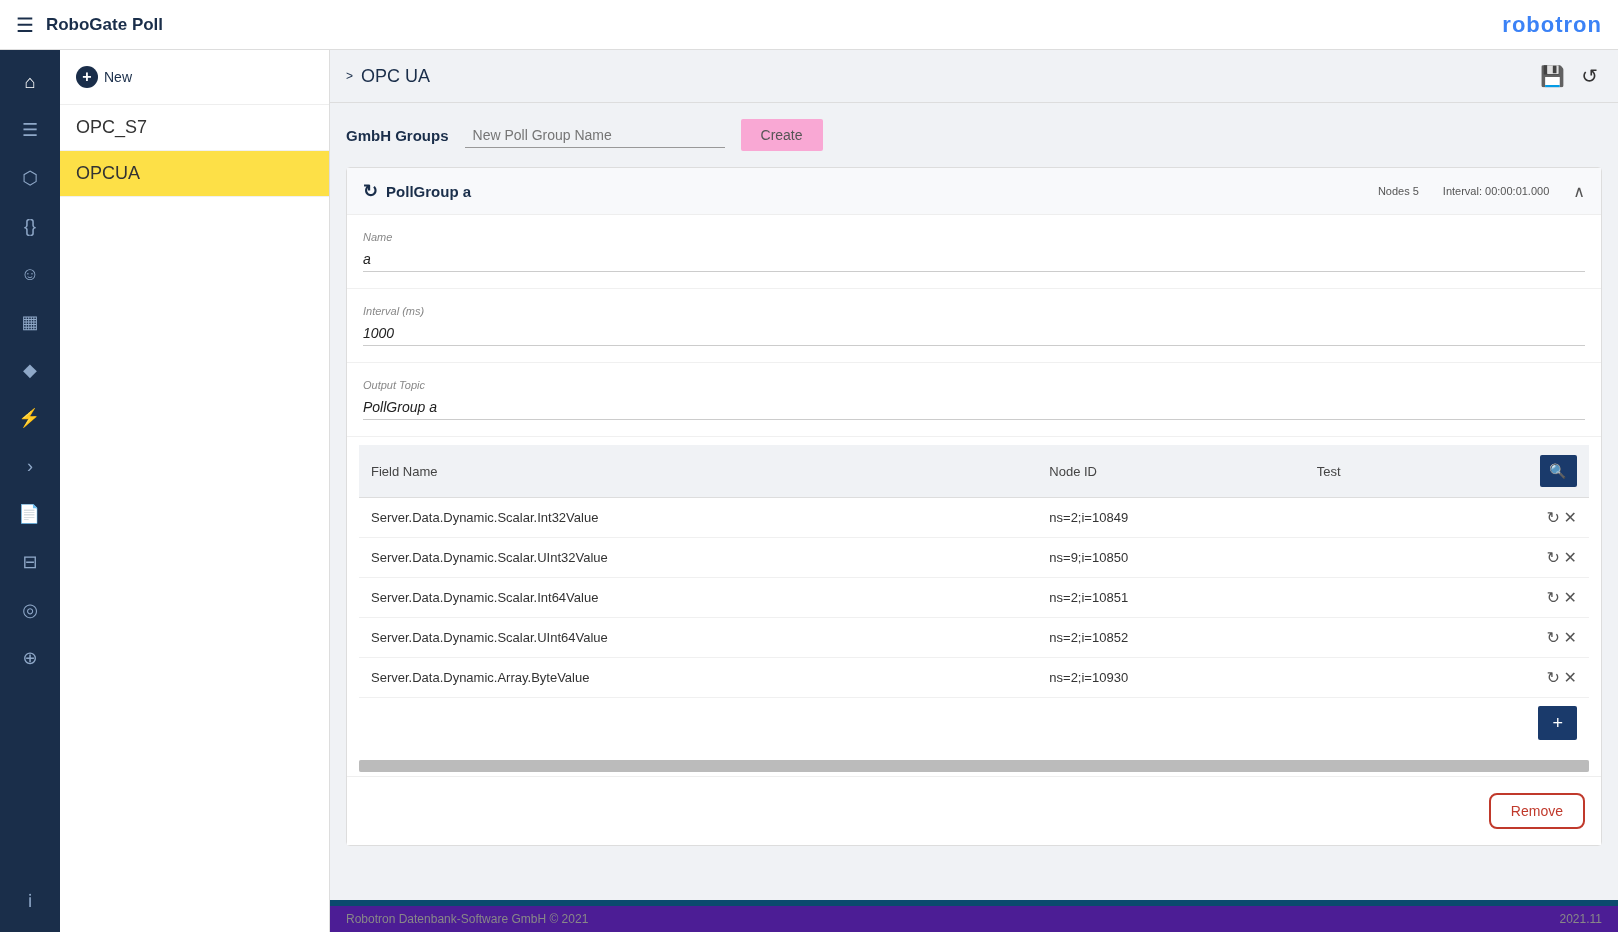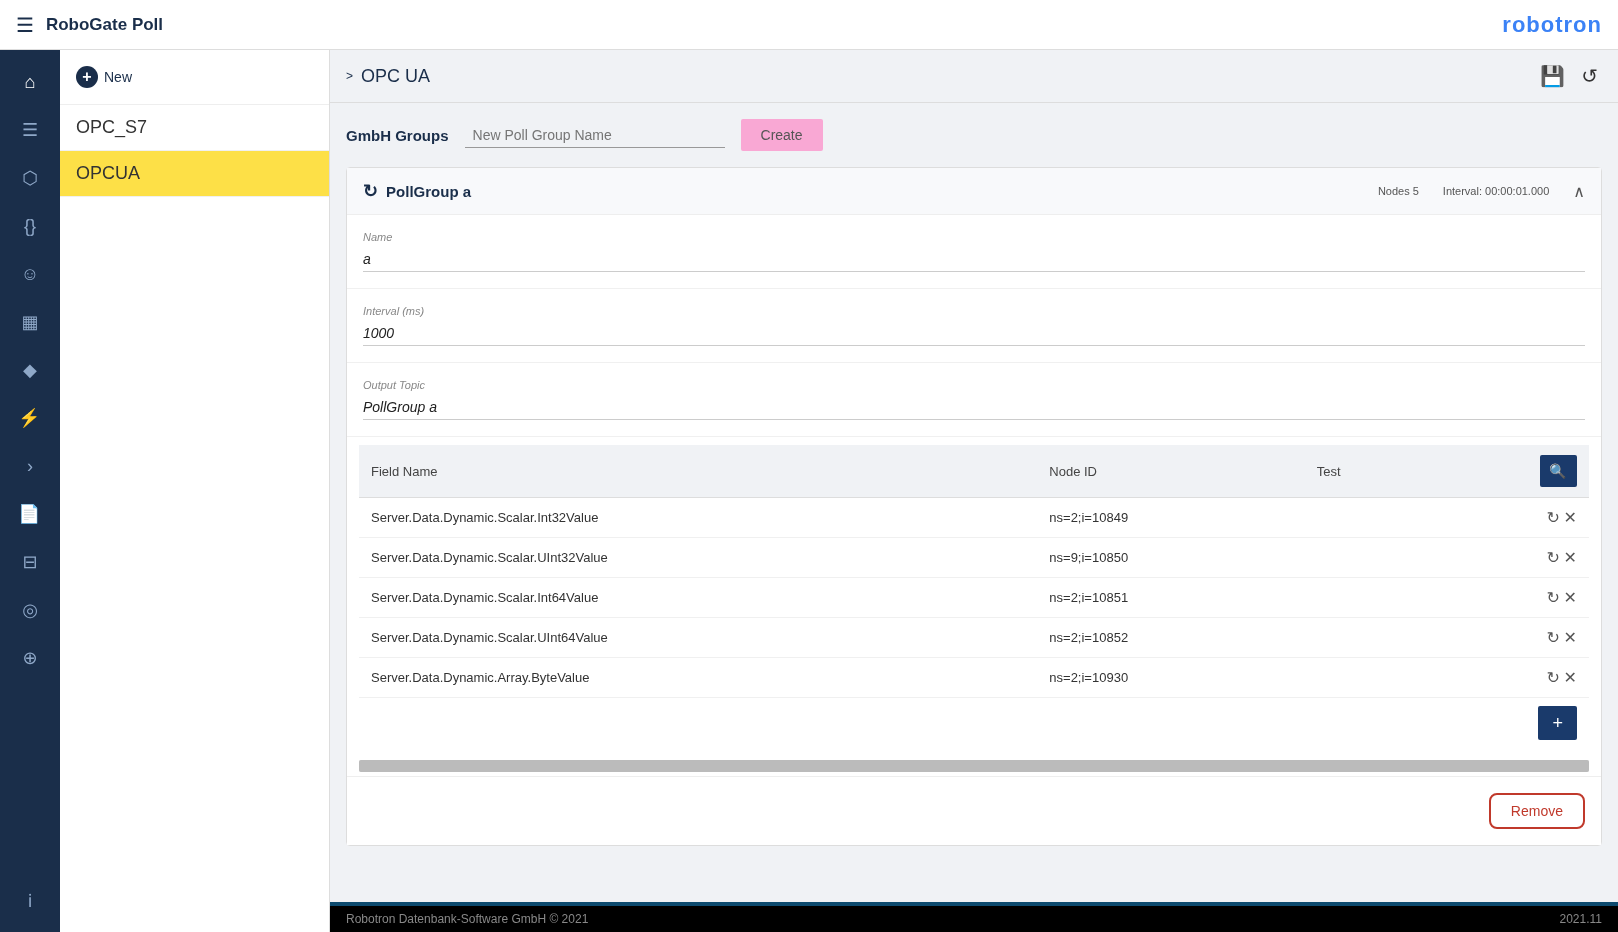--- a/index.html
+++ b/index.html
@@ -145,21 +145,21 @@
       padding: 8px 20px; cursor: pointer; font-size: 14px; font-weight: 500;
       border-radius: 8px;
     }
     .remove-section {
       display: flex; justify-content: flex-end; padding: 16px;
       background: #fff; border-top: 1px solid #eee;
     }
 
     
     .footer {
-      background: #000000; border-top: 4px solid #0c4a6e;
+      background: #4c1d95; border-top: 6px solid #0c4a6e;
       padding: 6px; text-align: center; font-size: 12px; color: #888;
       flex-shrink: 0; display: flex; justify-content: space-between; padding: 6px 16px;
     }
   </style>
 </head>
 <body>
 
 <div class="topbar">
   <div class="topbar-left">
     <span class="hamburger">☰</span>

